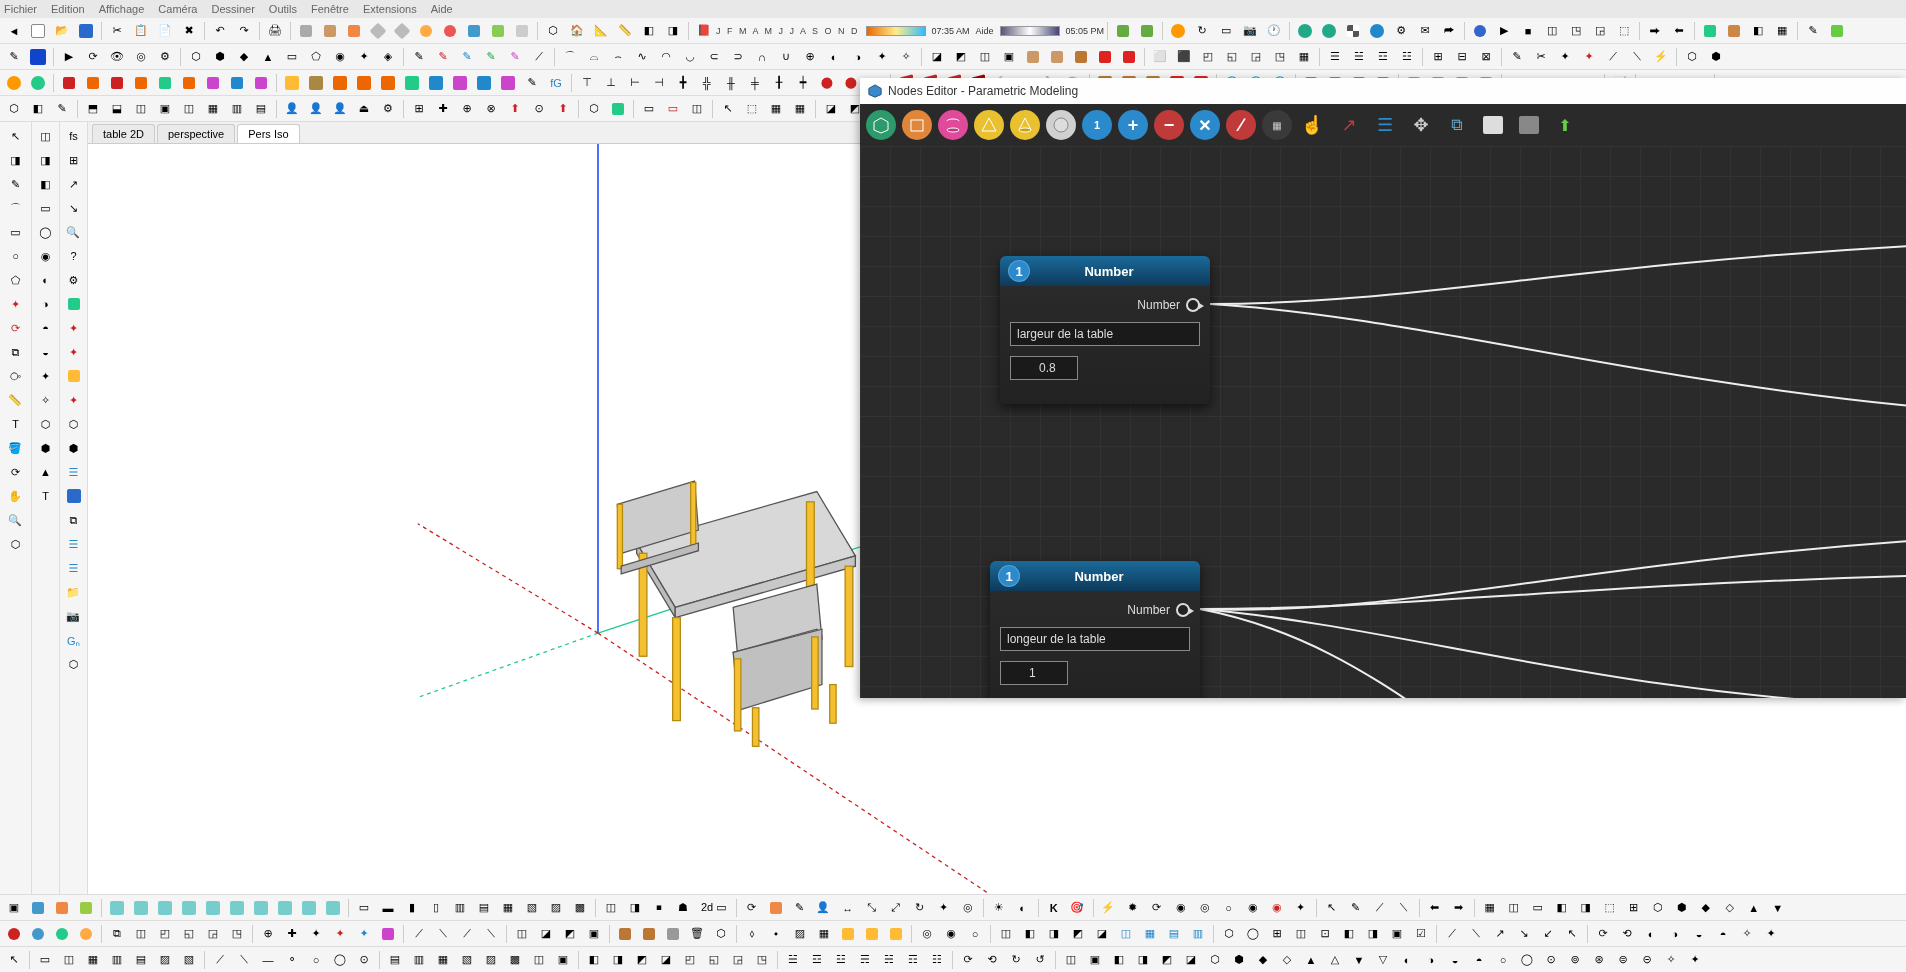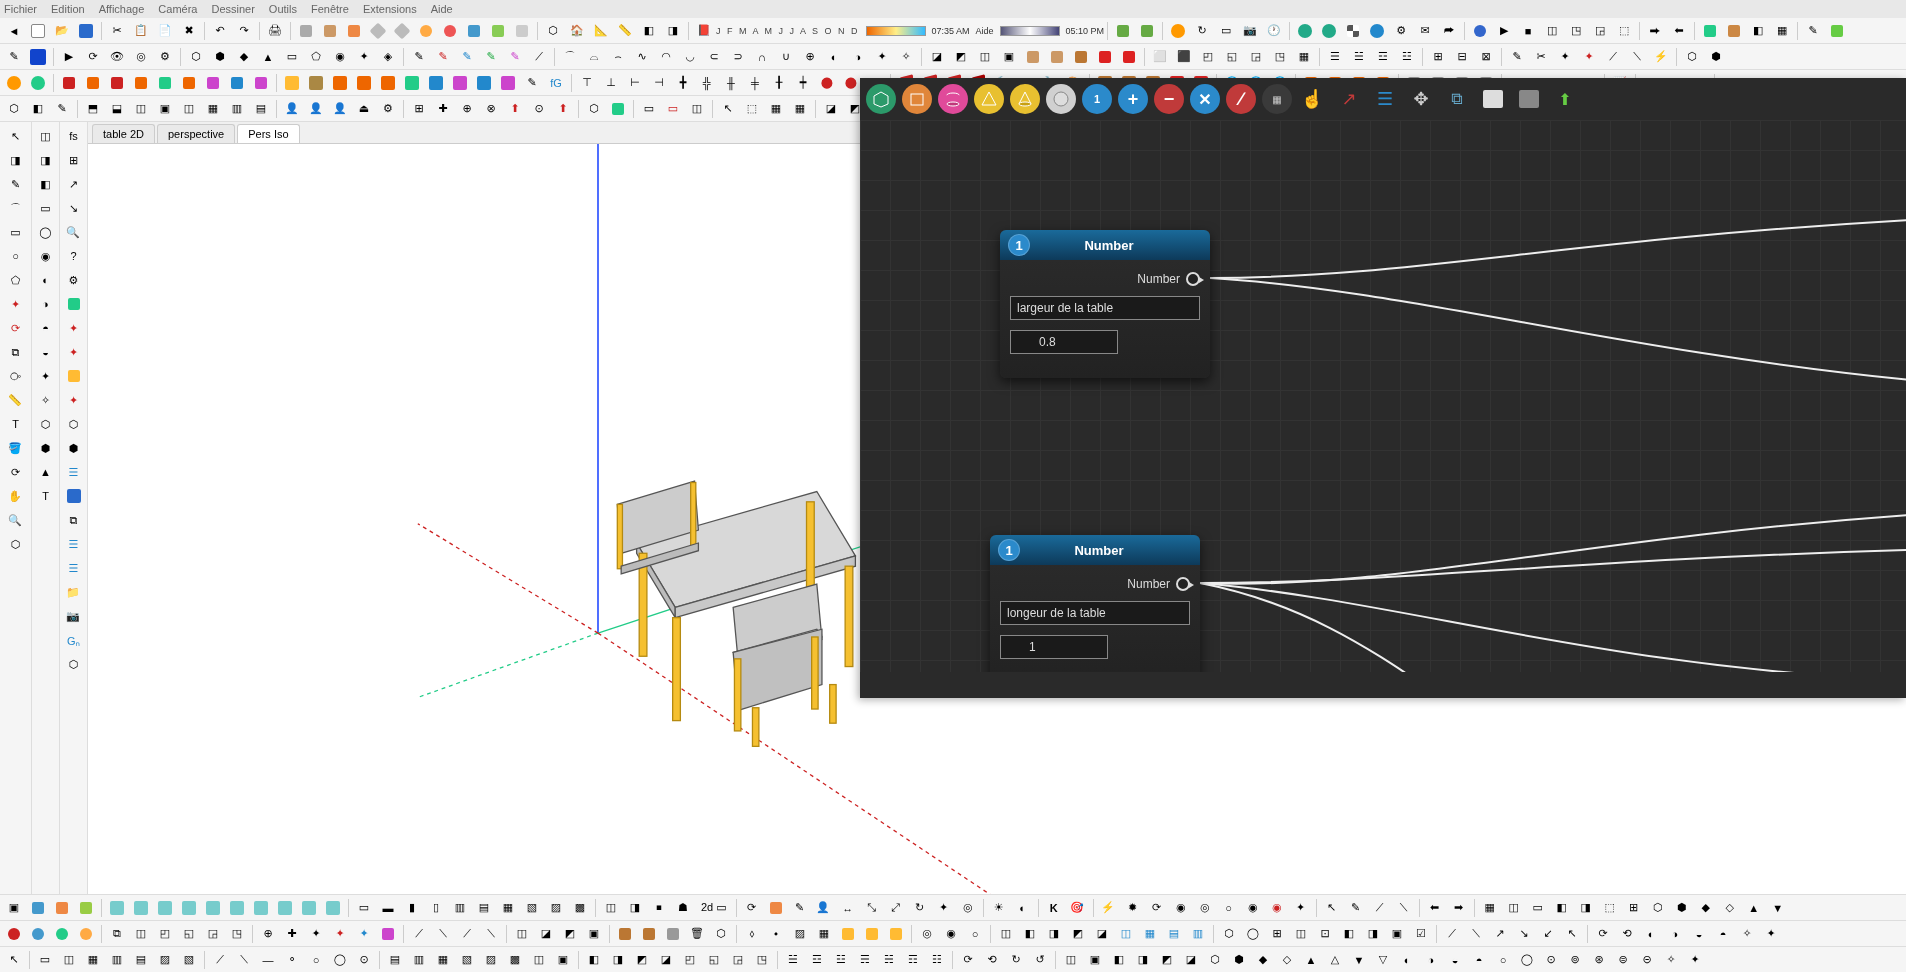--- a/index.html
+++ b/index.html
@@ -51,21 +51,21 @@
 
 .node { position: absolute; width: 210px; background: linear-gradient(#2c2c2c, #222); border-radius: 6px; box-shadow: 0 4px 12px rgba(0,0,0,0.6); }
 .node-header { height: 30px; background: linear-gradient(#1a6a9a, #0d3a5a); border-radius: 6px 6px 0 0; display: flex; align-items: center; color: #fff; font-weight: bold; font-size: 13px; }
 .node-header .node-num { width: 22px; height: 22px; border-radius: 11px; background: #2b8acb; color: #fff; display: flex; align-items: center; justify-content: center; margin: 0 8px; font-size: 13px; font-weight: bold; border: 1px solid #fff3; }
 .node-header .node-title { flex: 1; text-align: center; padding-right: 30px; }
 .node-body { padding: 8px 10px 14px; }
 .node-out-row { display: flex; justify-content: flex-end; align-items: center; color: #ddd; font-size: 12px; padding: 4px 0 10px; }
 .node-port { width: 14px; height: 14px; border: 2px solid #ddd; border-radius: 7px; margin-left: 6px; background: #222; position: relative; }
 .node-port::after { content: ""; position: absolute; right: -6px; top: 3px; border-left: 5px solid #ddd; border-top: 3px solid transparent; border-bottom: 3px solid transparent; }
 .node-input { width: 100%; background: #1a1a1a; border: 1px solid #888; color: #ddd; font-size: 12px; padding: 4px 6px; margin-bottom: 10px; }
-.node-input.small { width: 108px; padding-left: 28px; }
+.node-input.small { width: 68px; padding-left: 28px; }
 
 
 .bottom-bars { position: absolute; bottom: 0; left: 0; right: 0; }
 
 
 .ico { display: inline-block; }
 .ico-circle { border-radius: 50%; }
 .ico-sq { border-radius: 2px; }
 
 </style>
@@ -143,21 +143,21 @@
   <span class="tb-btn">◧</span>
   <span class="tb-btn">◨</span>
   <span class="tb-sep"></span>
   <span class="tb-btn">📕</span>
   <div class="timebar">
     <span class="time-months">J F M A M J J A S O N D</span>
     <span class="time-grad"></span>
     <span class="time-txt">07:35 AM</span>
     <span class="time-txt">Aide</span>
     <span class="time-grad2"></span>
-    <span class="time-txt">05:10 PM</span>
+    <span class="time-txt">05:05 PM</span>
   </div>
   <span class="tb-sep"></span>
   <span class="tb-btn">
       <span class="ico ico-sq" style="width:12px;height:12px;background:#6a4"></span>
     </span>
   <span class="tb-btn">
       <span class="ico ico-sq" style="width:12px;height:12px;background:#6a4"></span>
     </span>
   <span class="tb-sep"></span>
   <span class="tb-btn">
@@ -638,20 +638,26 @@
           <rect x="306" y="383" width="5" height="56" fill="#f5c030" stroke="#b58a10"></rect>
           <rect x="260" y="438" width="5" height="30" fill="#f5c030" stroke="#b58a10"></rect>
           <rect x="320" y="420" width="5" height="30" fill="#f5c030" stroke="#b58a10"></rect>
         </g>
       </svg>
     </div>
   </div>
 </div>
 
 <div class="nodes-panel">
+  <div class="nodes-title">
+    <svg class="cube-ico" viewBox="0 0 16 16">
+        <polygon points="8,1 15,5 15,12 8,15 1,12 1,5" fill="#3a8acb" stroke="#246"></polygon>
+      </svg>
+    <span>Nodes Editor - Parametric Modeling</span>
+  </div>
   <div class="nodes-toolbar">
     <span class="node-tb-btn" style="background:#2c9a6a">
         <svg width="18" height="18" viewBox="0 0 18 18">
           <polygon points="9,2 16,6 16,14 9,17 2,14 2,6" fill="#2c9a6a" stroke="#fff"></polygon>
         </svg>
       </span>
     <span class="node-tb-btn" style="background:#e0863a">
         <svg width="18" height="18" viewBox="0 0 18 18">
           <rect x="3" y="4" width="12" height="11" fill="#e0863a" stroke="#fff"></rect>
         </svg>

